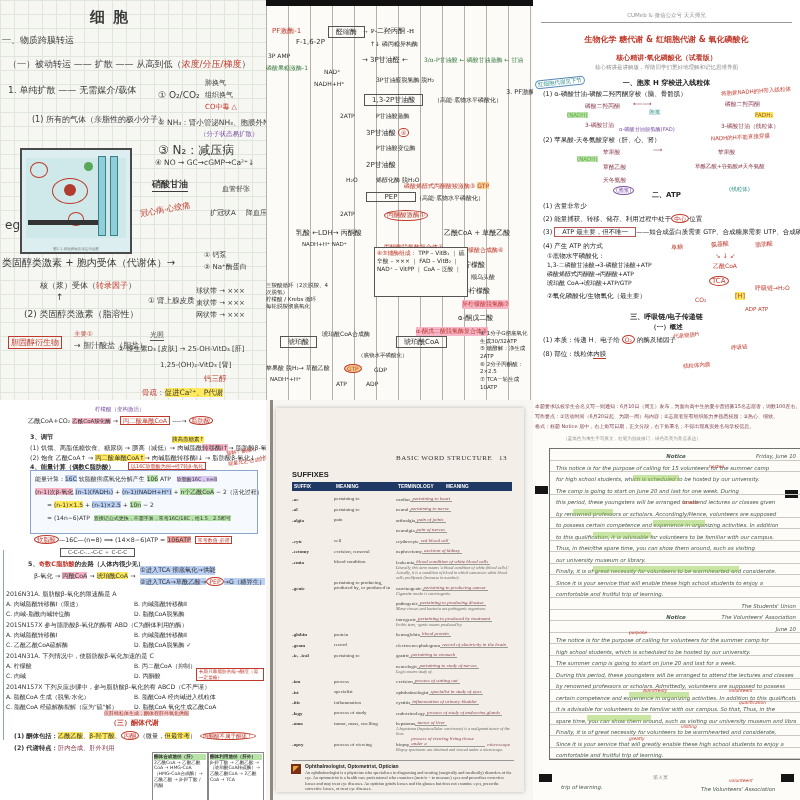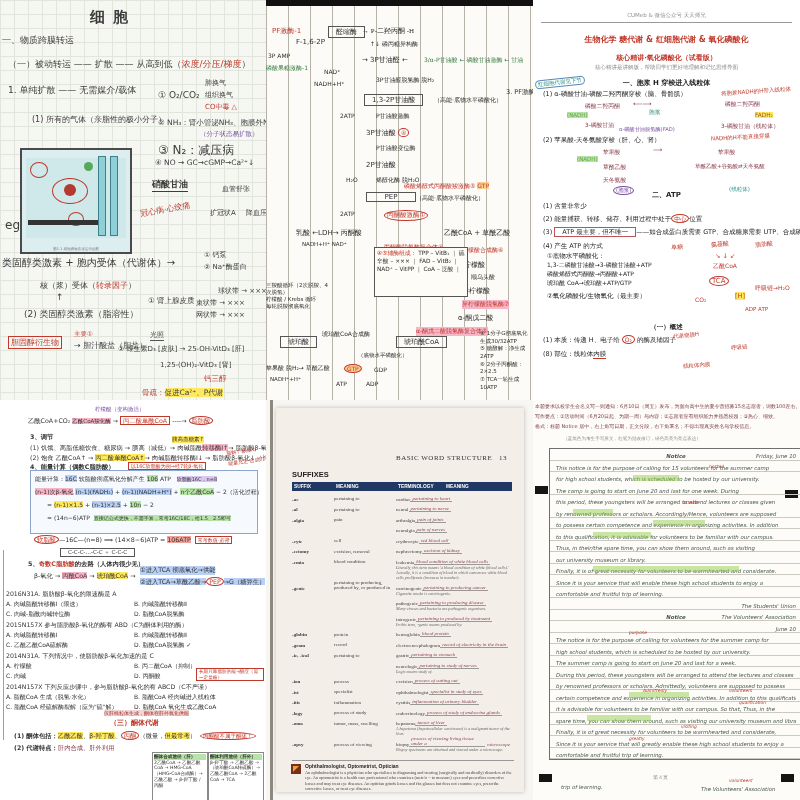--- a/index.html
+++ b/index.html
@@ -121,21 +121,21 @@
     <div class="hw" style="left:2px;top:256px;font-size:10px;">类固醇类激素 + 胞内受体（代谢体）→</div>
     <div class="hw" style="left:204px;top:250px;font-size:7px;">① 钙泵</div>
     <div class="hw" style="left:204px;top:262px;font-size:7px;">② Na⁺酶蛋白</div>
     <div class="hw" style="left:40px;top:280px;font-size:8px;"><span>核（浆）受体（</span><span class="red">转录因子</span><span>）</span></div>
     <div class="hw" style="left:56px;top:292px;">↑</div>
     <div class="hw" style="left:24px;top:308px;">(2) 类固醇类激素（脂溶性）</div>
     <div class="hw rbox" style="left:8px;top:336px;font-size:8px;">胆固醇衍生物</div>
     <div class="hw red" style="left:74px;top:330px;font-size:6.5px;">主要①</div>
     <div class="hw" style="left:74px;top:340px;font-size:8px;">→ <span>胆汁酸盐（胆盐）</span></div>
     <div class="hw" style="left:148px;top:296px;font-size:7.5px;">① 肾上腺皮质</div>
-    <div class="hw" style="left:196px;top:286px;font-size:7px;padding-left:22px;">球状带 → ×××</div>
+    <div class="hw" style="left:196px;top:286px;font-size:7px;">球状带 → ×××</div>
     <div class="hw" style="left:196px;top:298px;font-size:7px;">束状带 → ×××</div>
     <div class="hw" style="left:196px;top:310px;font-size:7px;">网状带 → ×××</div>
     <div class="hw ul" style="left:150px;top:330px;font-size:7px;">光照</div>
     <div class="hw" style="left:118px;top:344px;font-size:7px;">② 维生素D₃ [皮肤] → 25-OH-VitD₃ [肝]</div>
     <div class="hw" style="left:160px;top:360px;font-size:7px;">1,25-(OH)₂-VitD₃ [肾]</div>
     <div class="hw red" style="left:204px;top:374px;font-size:7.5px;">钙三醇</div>
     <div class="hw" style="left:142px;top:388px;font-size:7.5px;"><span class="red">骨疏：</span><span class="hl-y">促进Ca²⁺、P代谢</span></div>
   </div>
 
   <div class="panel" id="p2">
@@ -246,20 +246,21 @@
     <div class="abs ctr" style="top:190px;font-size:7px;font-weight:bold;">二、ATP</div>
     <div class="abs" style="left:10px;top:202px;">(1) 含量非常少</div>
     <div class="abs" style="left:10px;top:215px;"><span>(2) 能量捕获、转移、储存、利用过程中处于</span><span class="circ" style="font-size:6px;">中心</span><span>位置</span></div>
     <div class="abs" style="left:10px;top:228px;">(3) <span class="kbox" style="border-color:#b55;">ATP 最主要，但不唯一</span><span>——如合成蛋白质需要 GTP、合成糖原需要 UTP、合成磷脂需要 CTP</span></div>
     <div class="abs" style="left:10px;top:242px;">(4) 产生 ATP 的方式</div>
     <div class="abs" style="left:14px;top:252px;">①底物水平磷酸化：</div>
     <div class="abs" style="left:14px;top:261px;font-size:6px;">1,3-二磷酸甘油酸→3-磷酸甘油酸+ATP</div>
     <div class="abs" style="left:14px;top:270px;font-size:6px;">磷酸烯醇式丙酮酸→丙酮酸+ATP</div>
     <div class="abs" style="left:14px;top:279px;font-size:6px;">琥珀酰 CoA→琥珀酸+ATP/GTP</div>
     <div class="abs" style="left:14px;top:292px;">②氧化磷酸化/生物氧化（最主要）</div>
+    <div class="abs ctr" style="top:312px;font-size:7px;font-weight:bold;">三、呼吸链/电子传递链</div>
     <div class="abs ctr" style="top:323px;font-size:6.5px;font-weight:bold;">（一）概述</div>
     <div class="abs" style="left:10px;top:336px;"><span>(1) 本质：传递 H、电子给</span> <span class="circ" style="font-size:6px;">O₂</span> <span>的酶及辅因子</span></div>
     <div class="abs" style="left:10px;top:350px;"><span>(8) 部位：线粒体</span><span style="border-bottom:1px solid #c0392b;">内膜</span></div>
 
     <div class="abs red" style="left:138px;top:243px;font-size:6px;transform:rotate(-5deg);">单糖</div>
     <div class="abs red" style="left:178px;top:240px;font-size:6px;transform:rotate(-5deg);">氨基酸</div>
     <div class="abs red" style="left:222px;top:240px;font-size:6px;transform:rotate(-5deg);">脂肪酸</div>
     <div class="abs red" style="left:182px;top:252px;">↘ ↓ ↙</div>
     <div class="abs red" style="left:180px;top:262px;font-size:6px;">乙酰CoA</div>
     <div class="abs red circ" style="left:176px;top:276px;font-size:7px;">TCA</div>

